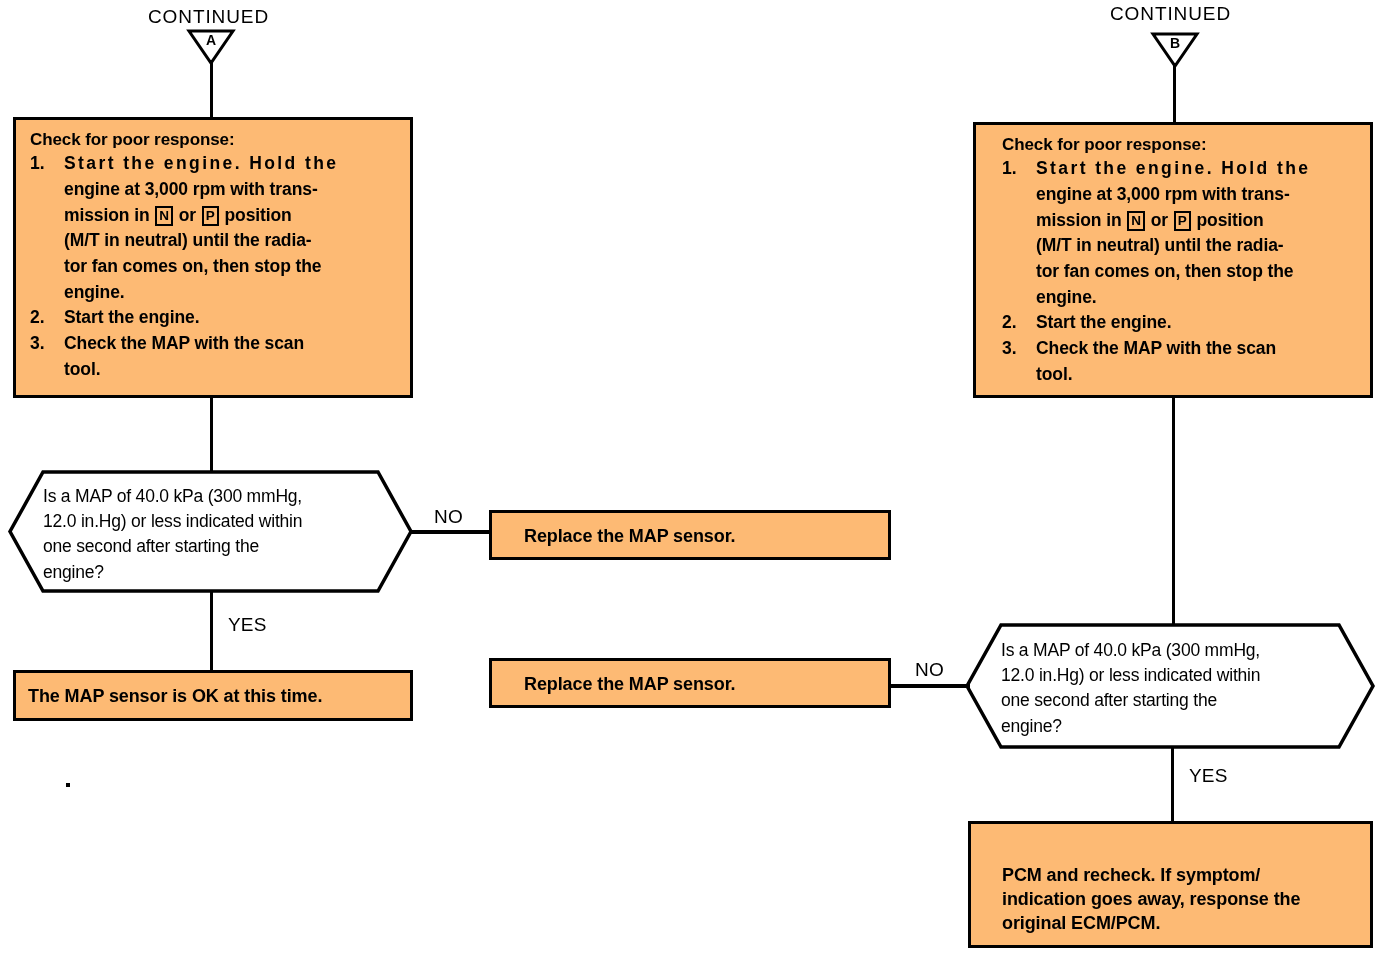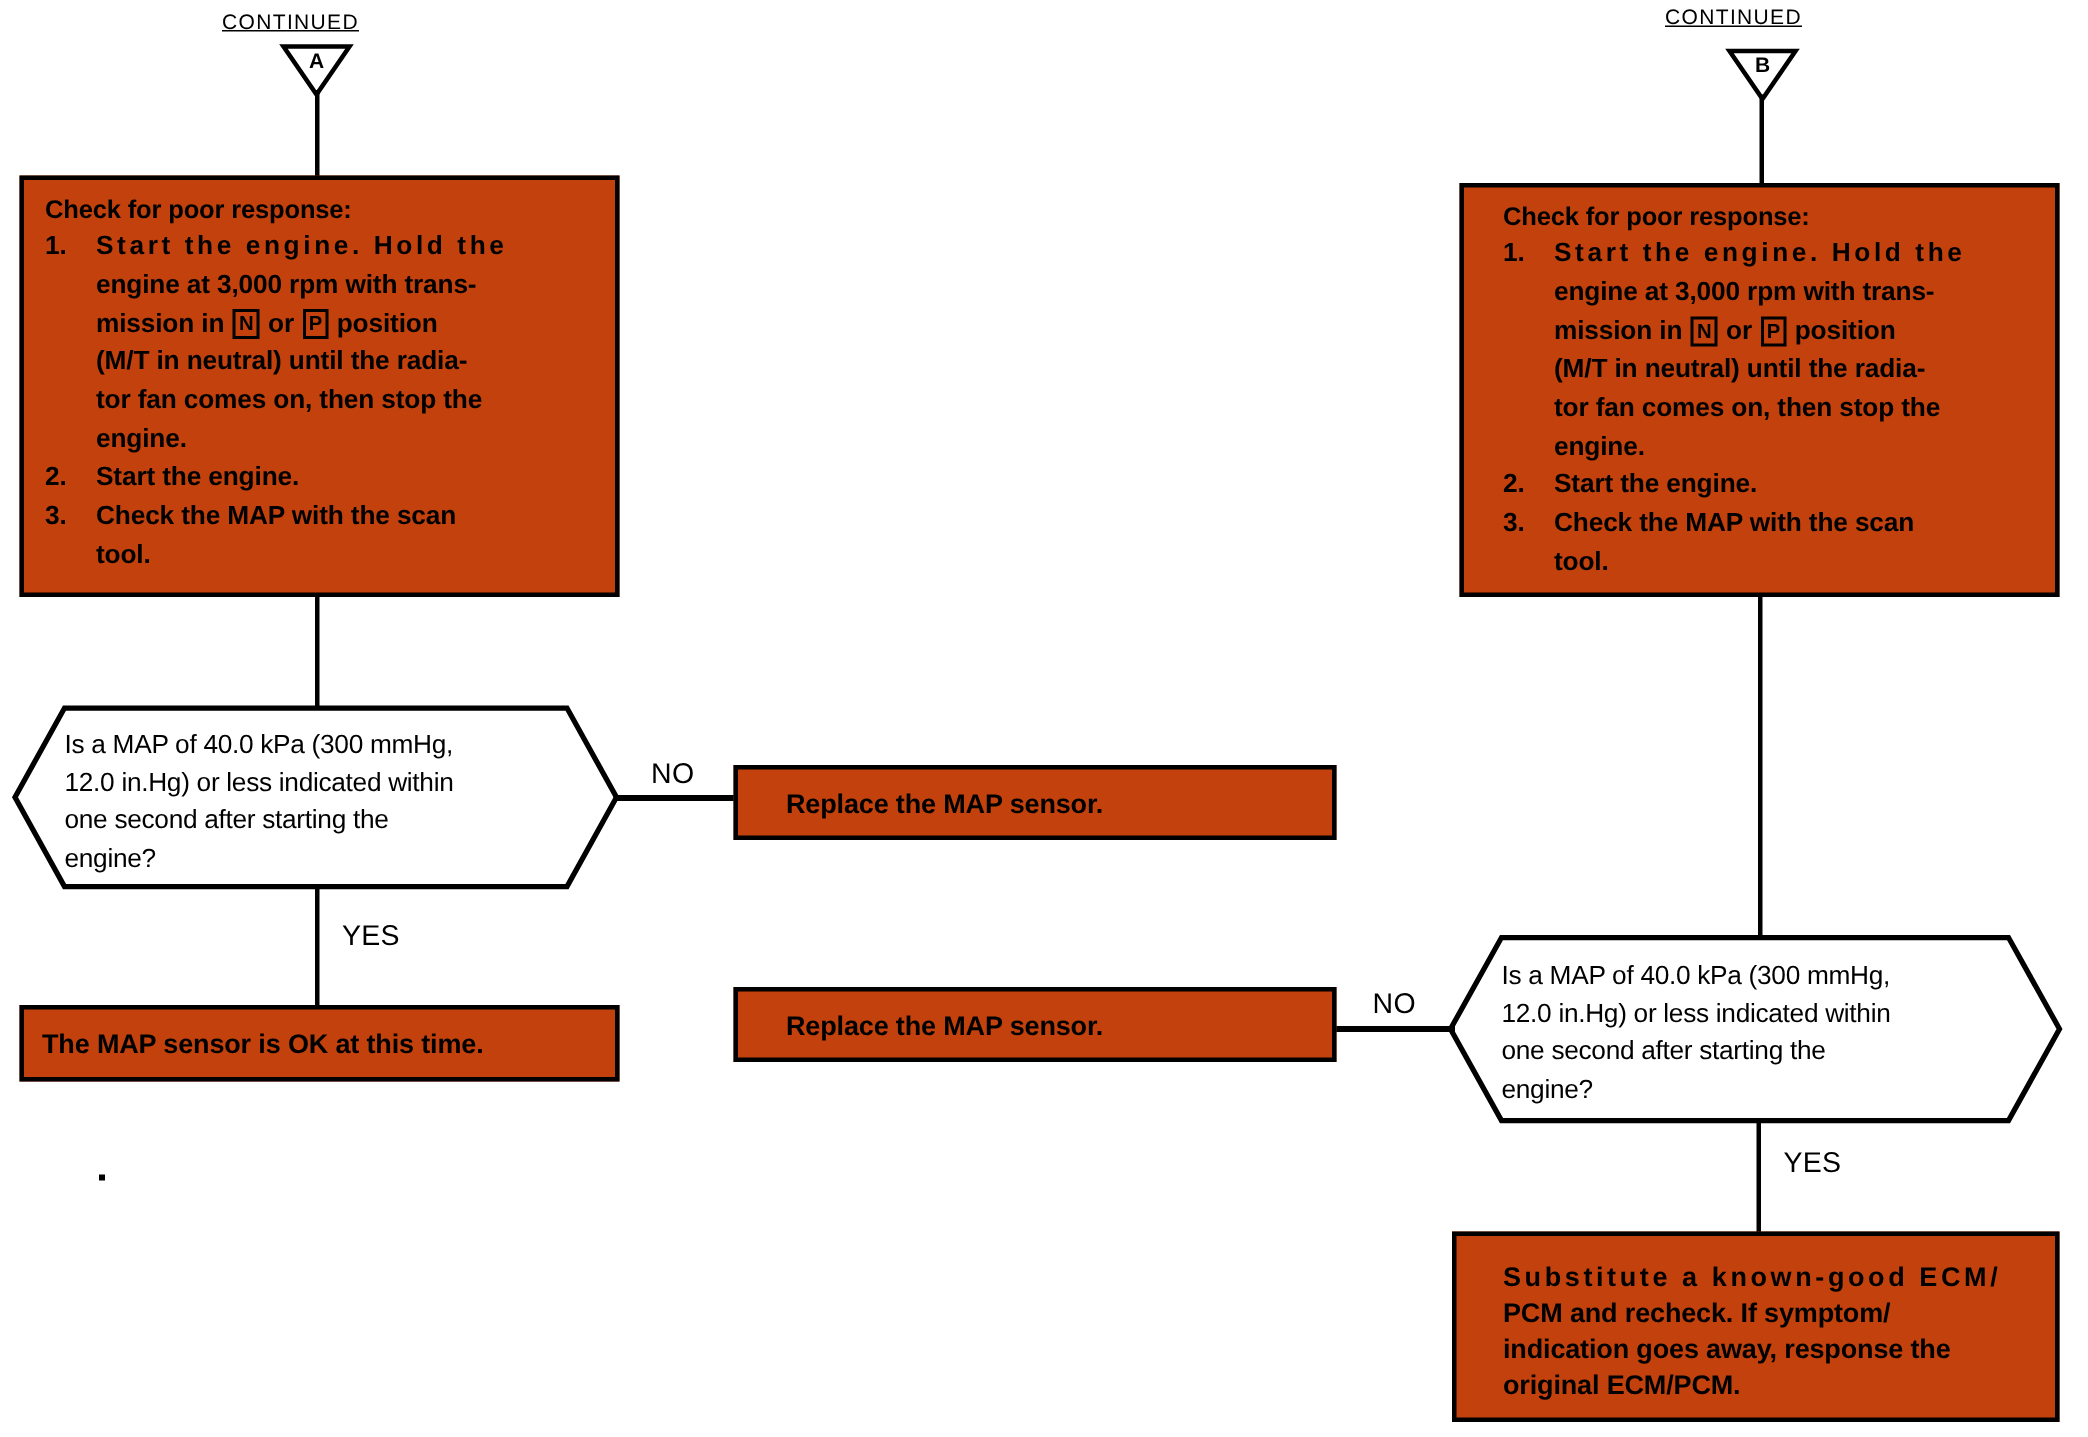--- a/index.html
+++ b/index.html
@@ -14,21 +14,21 @@
     background: #ffffff;
     font-family: "Liberation Sans", sans-serif;
     color: #000000;
     overflow: hidden;
   }
 
   
   .node-box {
     position: absolute;
     border: 3px solid #000;
-    background: #c2410c;
+    background: #fdba74;
     box-sizing: border-box;
   }
   .node-box .body {
     padding: 9px 12px 8px 14px;
   }
 
   .hexwrap {
     position: absolute;
   }
   .hexwrap svg {
@@ -50,25 +50,24 @@
   .label {
     position: absolute;
     font-weight: 400;
     font-size: 19px;
     letter-spacing: 0.2px;
     white-space: nowrap;
   }
 
   .continued {
     position: absolute;
-    font-size: 14px;
+    font-size: 19px;
     letter-spacing: 0.9px;
     font-weight: 400;
     white-space: nowrap;
-    text-decoration: underline;
   }
 
   .tri {
     position: absolute;
   }
 
   
   .heading {
     font-weight: 700;
     font-size: 17px;
@@ -273,21 +272,21 @@
       <div class="stmt">Replace the MAP sensor.</div>
     </div>
   </div>
 
   <div class="connector" style="left:1171px; top:747px; width:3px; height:76px;"></div>
   <div class="label" style="left:1189px; top:765px;">YES</div>
 
   <div class="node-box" style="left:968px; top:821px; width:405px; height:127px;">
     <div class="body" style="padding:16px 0 0 31px;">
       <div class="stmt">
-        <span class="wide1">Substitute a known-good ECM/</span><br>
+        <br>
         <span>PCM and recheck. If symptom/</span><br>
         <span>indication goes away, response the</span><br>
         <span>original ECM/PCM.</span>
       </div>
     </div>
   </div>
 
 </div>
 
 </body></html>

